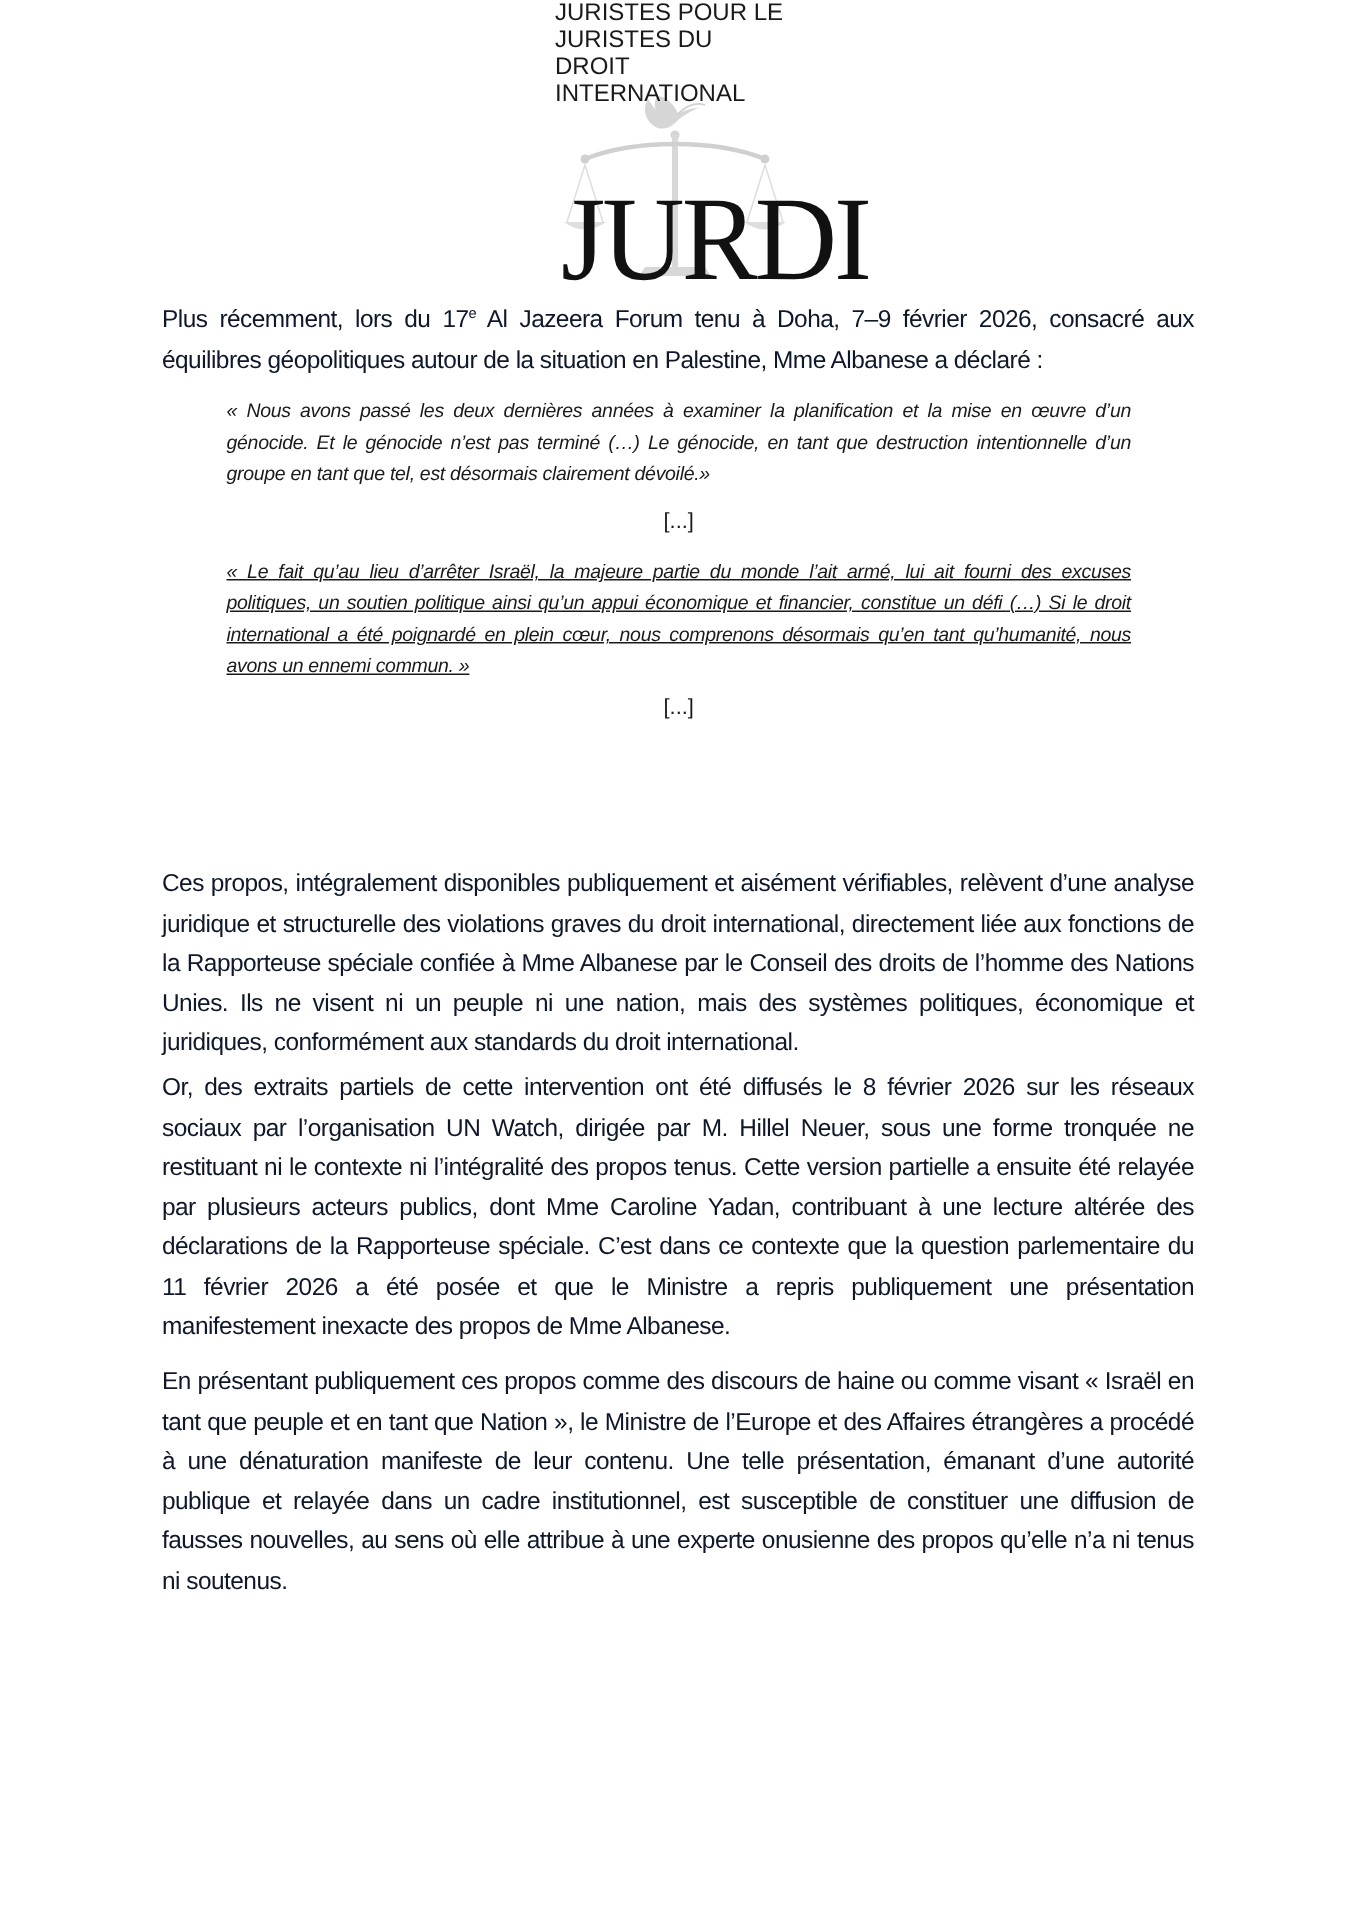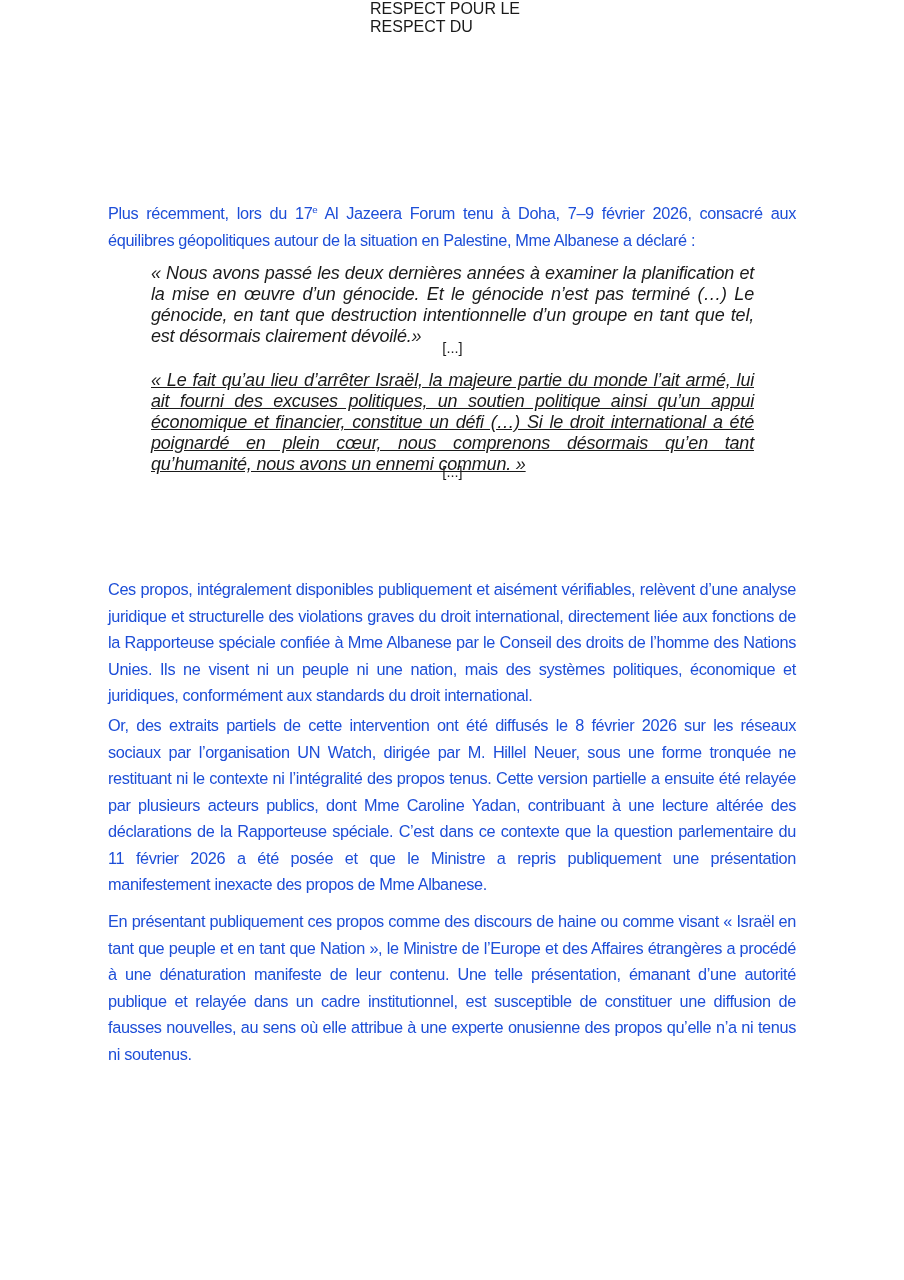--- a/index.html
+++ b/index.html
@@ -53,28 +53,28 @@
     }
 
     
     .para {
       position: absolute;
       left: 108px;
       width: 688px;
       font-size: 16.3px;
       line-height: 26.5px;
       text-align: justify;
-      color: #1d4ed8;
+      color: #0f172a;
       letter-spacing: -0.35px;
     }
     .quote {
       position: absolute;
       left: 151px;
       width: 603px;
-      font-size: 18px;
+      font-size: 13px;
       line-height: 21px;
       font-style: italic;
       text-align: justify;
       color: #1a1a1a;
       letter-spacing: -0.2px;
     }
     .ellipsis {
       position: absolute;
       left: 151px;
       width: 603px;
@@ -83,22 +83,44 @@
       line-height: 21px;
       color: #1a1a1a;
     }
     sup { font-size: 0.6em; line-height: 0; vertical-align: 0.6em; }
   </style>
 </head>
 <body>
 
 <div class="page">
 
+  <div class="logo">
+    <svg width="160" height="125" viewBox="0 0 160 125">
+
+      <path d="M62 6 C58 12 60 20 66 24 C70 27 76 26 80 22 C84 18 90 14 96 12 C90 12 86 14 82 16 C80 10 74 4 68 4 C66 8 66 12 68 14 C66 12 64 9 62 6 Z" fill="#d6d6d6"></path>
+      <path d="M82 16 C88 10 94 8 100 10" stroke="#d0d0d0" stroke-width="1.2" fill="none"></path>
+
+      <circle cx="80" cy="30" r="3" fill="#d4d4d4"></circle>
+      <rect x="78" y="30" width="4" height="88" fill="#d8d8d8"></rect>
+      <path d="M20 46 C40 38 60 36 80 36 C100 36 120 38 140 46" stroke="#d0d0d0" stroke-width="3" fill="none"></path>
+      <circle cx="20" cy="46" r="3" fill="#d0d0d0"></circle>
+      <circle cx="140" cy="46" r="3" fill="#d0d0d0"></circle>
+
+      <path d="M8 88 L20 50 L32 88" stroke="#dddddd" stroke-width="1" fill="none"></path>
+      <path d="M6 88 Q20 98 34 88 Z" fill="#dedede"></path>
+      <path d="M128 88 L140 50 L152 88" stroke="#dddddd" stroke-width="1" fill="none"></path>
+      <path d="M126 88 Q140 98 154 88 Z" fill="#dedede"></path>
+
+      <path d="M60 118 L100 118 L104 124 L56 124 Z" fill="#d8d8d8"></path>
+    </svg>
+    <div class="wordmark">JURDI</div>
+  </div>
   <div class="tag-wrap" style="left:370px; top:0;">
-    <div class="tagline l1">RESPECT POUR LE RESPECT DU</div>
+    <div class="tagline l1">JURISTES POUR LE JURISTES DU</div>
+    <div class="tagline l2">DROIT INTERNATIONAL</div>
   </div>
 
   <div class="para" style="top:200px;"><span>Plus récemment, lors du 17</span><sup>e</sup><span> Al Jazeera Forum tenu à Doha, 7–9 février 2026, consacré aux équilibres géopolitiques autour de la situation en Palestine, Mme Albanese a déclaré :</span></div>
 
   <div class="quote" style="top:263px;">« Nous avons passé les deux dernières années à examiner la planification et la mise en œuvre d’un génocide. Et le génocide n’est pas terminé (…) Le génocide, en tant que destruction intentionnelle d’un groupe en tant que tel, est désormais clairement dévoilé.»</div>
   <div class="ellipsis" style="top:338px;">[...]</div>
 
   <div class="quote" style="top:370px;text-decoration:underline;">« Le fait qu’au lieu d’arrêter Israël, la majeure partie du monde l’ait armé, lui ait fourni des excuses politiques, un soutien politique ainsi qu’un appui économique et financier, constitue un défi (…) Si le droit international a été poignardé en plein cœur, nous comprenons désormais qu’en tant qu’humanité, nous avons un ennemi commun. »</div>
   <div class="ellipsis" style="top:462px;">[...]</div>
 

